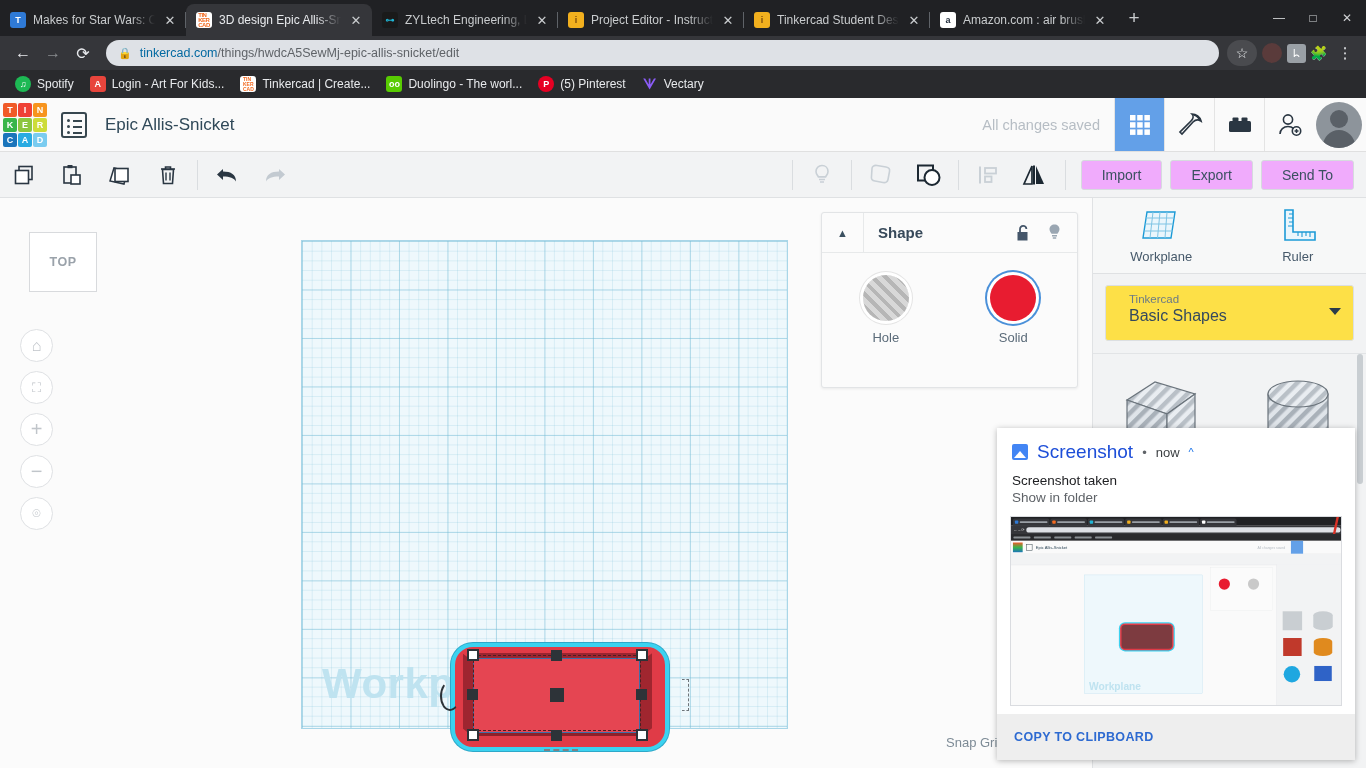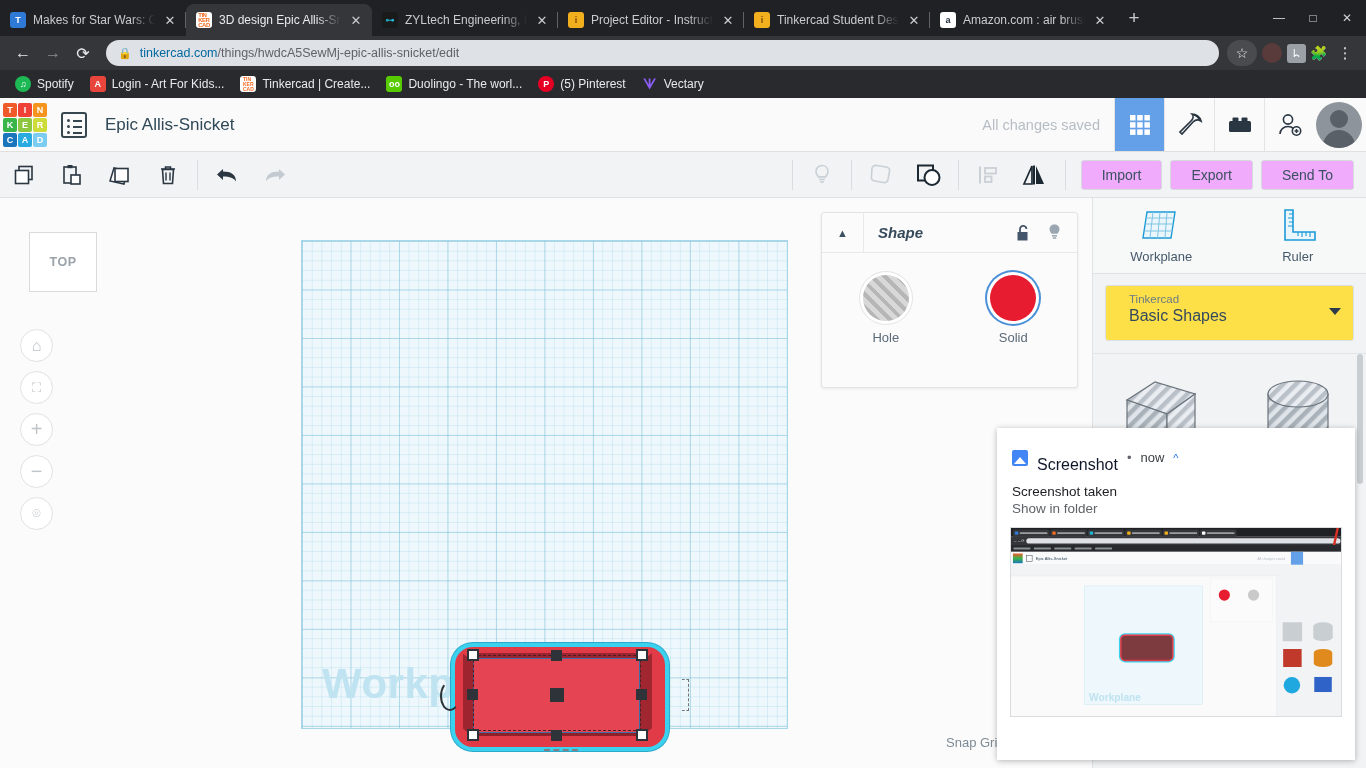--- a/index.html
+++ b/index.html
@@ -176,21 +176,21 @@
 
   
   .shape-panel {
     position: absolute; left: 821px; top: 212px; width: 257px; height: 176px;
     background: #fbfbfb; border: 1px solid #e2e4e6; border-radius: 3px;
     box-shadow: 0 1px 3px rgba(0,0,0,.07);
   }
   .sp-head { height: 40px; display: flex; align-items: center; border-bottom: 1px solid #e7e9ea; }
   .sp-collapse { width: 42px; height: 39px; display: flex; align-items: center;
                  justify-content: center; border-right: 1px solid #e7e9ea; color: #3b5060; font-size: 11px; }
-  .sp-title { margin-left: 14px; font-size: 15px; font-weight: bold; color: #37495a; font-style: italic; }
+  .sp-title { margin-left: 14px; font-size: 15px; font-weight: bold; color: #37495a; }
   .sp-head-ico { margin-left: auto; width: 30px; display: flex; justify-content: center; color: #45566a; }
   .sp-body { display: flex; padding: 22px 0 0 0; }
   .sp-opt { width: 50%; display: flex; flex-direction: column; align-items: center; gap: 9px; }
   .swatch-solid { width: 46px; height: 46px; border-radius: 50%; background: #e81c30;
                   box-shadow: 0 0 0 3px #fff, 0 0 0 5px #4a90d9; }
   .swatch-hole { width: 46px; height: 46px; border-radius: 50%;
                  background: repeating-linear-gradient(45deg,#b6b6b6 0 4px,#d8d8d8 4px 9px);
                  box-shadow: 0 0 0 3px #fff, 0 0 0 4px #e4e4e4; }
   .sp-lbl { font-size: 13px; color: #5b6b79; }
 
@@ -218,21 +218,21 @@
 
   
   .notif { position: absolute; left: 997px; top: 428px; width: 358px; height: 332px;
            background: #fff; box-shadow: 0 1px 6px rgba(0,0,0,.28); }
   .nf-head { display: flex; align-items: center; gap: 9px; padding: 13px 15px 0 15px; }
   .nf-img-ico { width: 16px; height: 16px; background: #4285f4; border-radius: 2px;
                 position: relative; overflow: hidden; }
   .nf-img-ico::after { content:""; position:absolute; left:2px; bottom:2px; width:0; height:0;
                        border-left: 6px solid transparent; border-right: 6px solid transparent;
                        border-bottom: 7px solid #fff; }
-  .nf-app { color: #0f172a; font-size: 16px; margin-top: 15px; }
+  .nf-app { color: #1d4ed8; font-size: 19px; }
   .nf-dot { color: #5f6368; font-size: 13px; }
   .nf-time { color: #3c4043; font-size: 13px; }
   .nf-caret { color: #1a73e8; font-size: 11px; }
   .nf-title { padding: 10px 15px 0 15px; font-size: 13.5px; color: #202124; }
   .nf-sub { padding: 2px 15px 0 15px; font-size: 13.5px; color: #5f6368; }
   .nf-thumb { margin: 11px 13px 0 13px; width: 332px; height: 190px;
               border: 1px solid #dadce0; overflow: hidden; position: relative; background: #202124; }
   .nf-foot { position: absolute; left: 0; bottom: 0; width: 358px; height: 46px;
              background: #eee; display: flex; align-items: center; padding-left: 17px; }
   .nf-btn { color: #2d6ad1; font-size: 12.5px; font-weight: bold; letter-spacing: .35px; }
@@ -711,15 +711,18 @@
           <div style="position:absolute;left:1244px;top:290px;width:80px;height:78px;background:#c9ced2;border-radius:40px/16px"></div>
           <div style="position:absolute;left:1120px;top:400px;width:76px;height:74px;background:#c0392b"></div>
           <div style="position:absolute;left:1246px;top:400px;width:76px;height:74px;background:#e08a1e;border-radius:38px/15px"></div>
           <div style="position:absolute;left:1122px;top:515px;width:68px;height:68px;border-radius:50%;background:#1fa7e0"></div>
           <div style="position:absolute;left:1248px;top:515px;width:72px;height:62px;background:#2f63c7"></div>
         </div>
         <div class="mini-red-streak"></div>
       </div>
     </div>
 
+    <div class="nf-foot">
+      <span class="nf-btn">COPY TO CLIPBOARD</span>
+    </div>
   </div>
 
 </div>
 
 </body></html>

